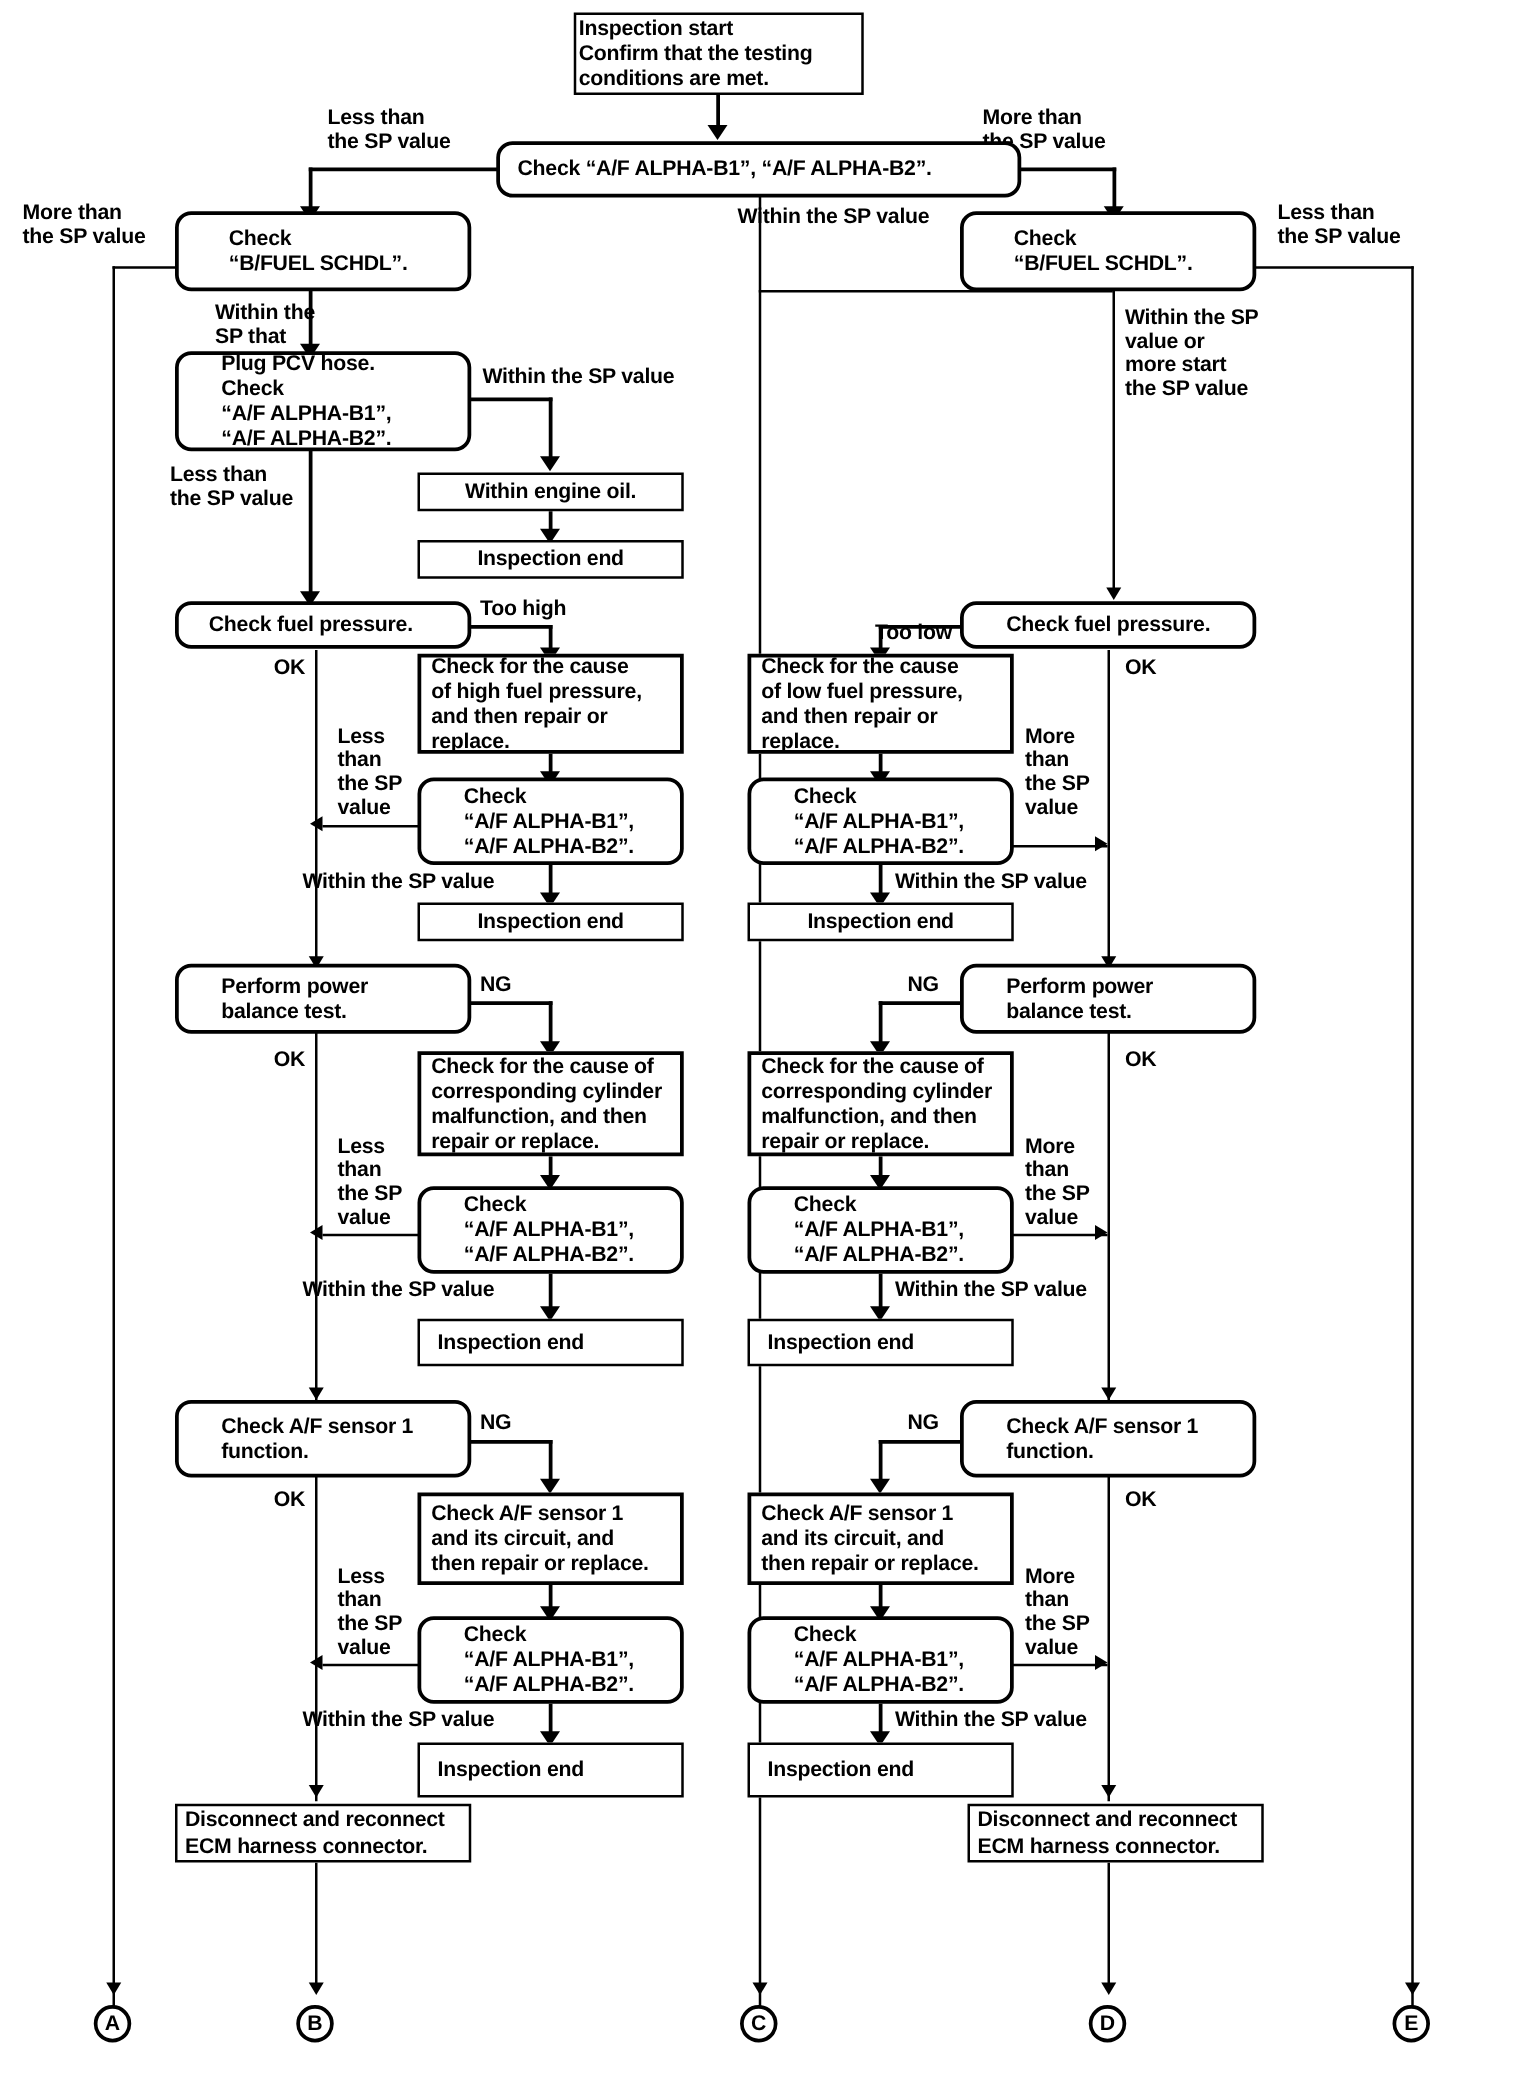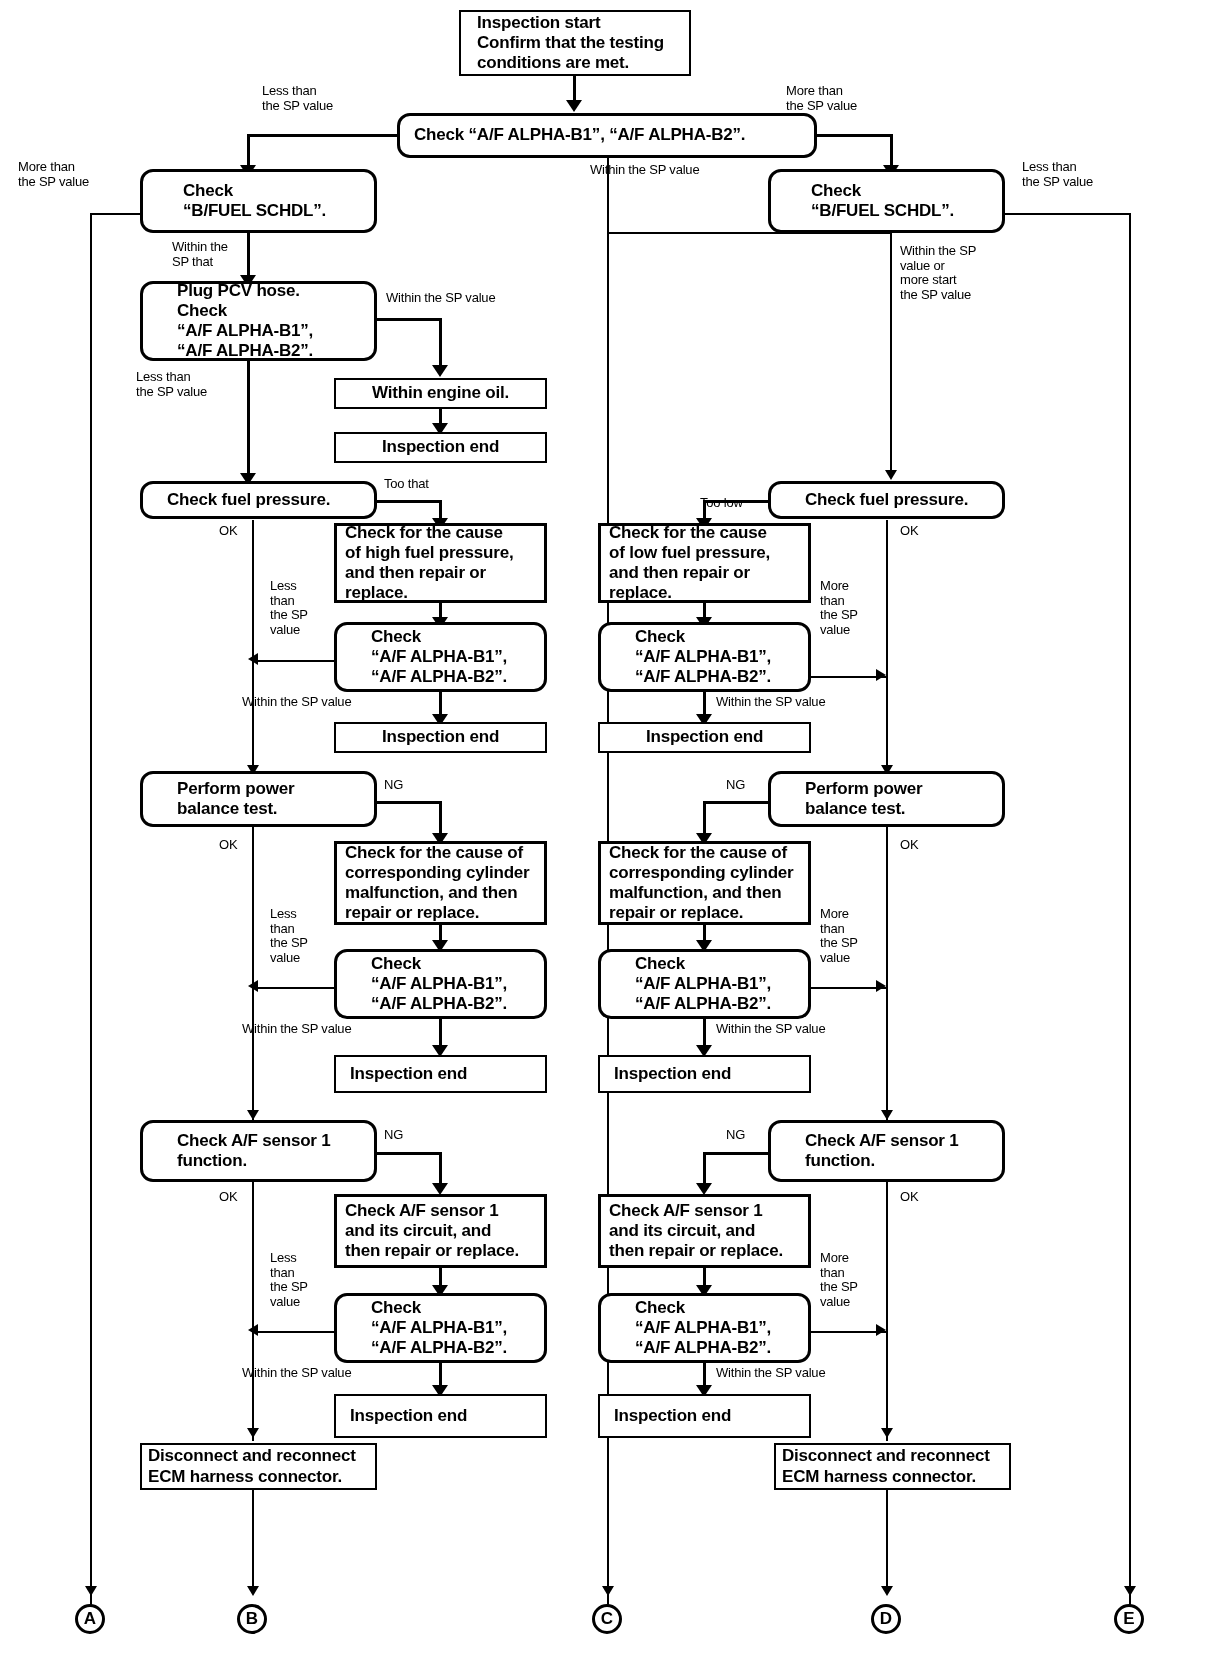--- a/index.html
+++ b/index.html
@@ -46,22 +46,22 @@
   .arw.down{border-left:8px solid transparent;border-right:8px solid transparent;border-top:12px solid #000;}
   .arw.left{border-top:8px solid transparent;border-bottom:8px solid transparent;border-right:12px solid #000;}
   .arw.right{border-top:8px solid transparent;border-bottom:8px solid transparent;border-left:12px solid #000;}
   .arw.down.sm{border-left:6px solid transparent;border-right:6px solid transparent;border-top:10px solid #000;}
   .arw.left.sm{border-top:6px solid transparent;border-bottom:6px solid transparent;border-right:10px solid #000;}
   .arw.right.sm{border-top:6px solid transparent;border-bottom:6px solid transparent;border-left:10px solid #000;}
 
   
   .lbl{
     position:absolute;
-    font-size:13px;
-    font-weight:normal;
+    font-size:17px;
+    font-weight:bold;
     line-height:1.12;
     letter-spacing:-0.2px;
     white-space:pre-line;
     z-index:4;
     background:transparent;
   }
 
   
   .term{
     position:absolute;
@@ -215,21 +215,21 @@
 
   <div class="ln lnv" style="left:703px;top:1363px;height:26px;"></div>
   <div class="arw down" style="left:696px;top:1385px;"></div>
 
   <div class="ln lnv t" style="left:886px;top:1175px;height:266px;"></div>
   <div class="arw down sm" style="left:881px;top:1428px;"></div>
 
   <div class="ln lnv t" style="left:886px;top:1490px;height:100px;"></div>
   <div class="arw down sm" style="left:881px;top:1586px;"></div>
 
-  <div class="box thin lft" style="left:459px;top:10px;width:232px;height:66px;padding-left:16px;">Inspection start
+  <div class="box thin lft" style="left:459px;top:10px;width:232px;height:66px;padding-left:2px;">Inspection start
 Confirm that the testing
 conditions are met.</div>
 
   <div class="box rounded lft" style="left:397px;top:113px;width:420px;height:45px;padding-left:14px;">Check “A/F ALPHA-B1”, “A/F ALPHA-B2”.</div>
 
   <div class="box rounded lft pad" style="left:140px;top:169px;width:237px;height:64px;">Check
 “B/FUEL SCHDL”.</div>
 
   <div class="box rounded lft pad" style="left:768px;top:169px;width:237px;height:64px;">Check
 “B/FUEL SCHDL”.</div>
@@ -349,21 +349,21 @@
   <div class="lbl" style="left:900px;top:244px;">Within the SP
 value or
 more start
 the SP value</div>
 
   <div class="lbl" style="left:386px;top:291px;">Within the SP value</div>
 
   <div class="lbl" style="left:136px;top:370px;">Less than
 the SP value</div>
 
-  <div class="lbl" style="left:384px;top:477px;">Too that</div>
+  <div class="lbl" style="left:384px;top:477px;">Too high</div>
 
   <div class="lbl" style="left:700px;top:496px;">Too low</div>
 
   <div class="lbl" style="left:219px;top:524px;">OK</div>
 
   <div class="lbl" style="left:900px;top:524px;">OK</div>
 
   <div class="lbl" style="left:270px;top:579px;">Less
 than
 the SP

